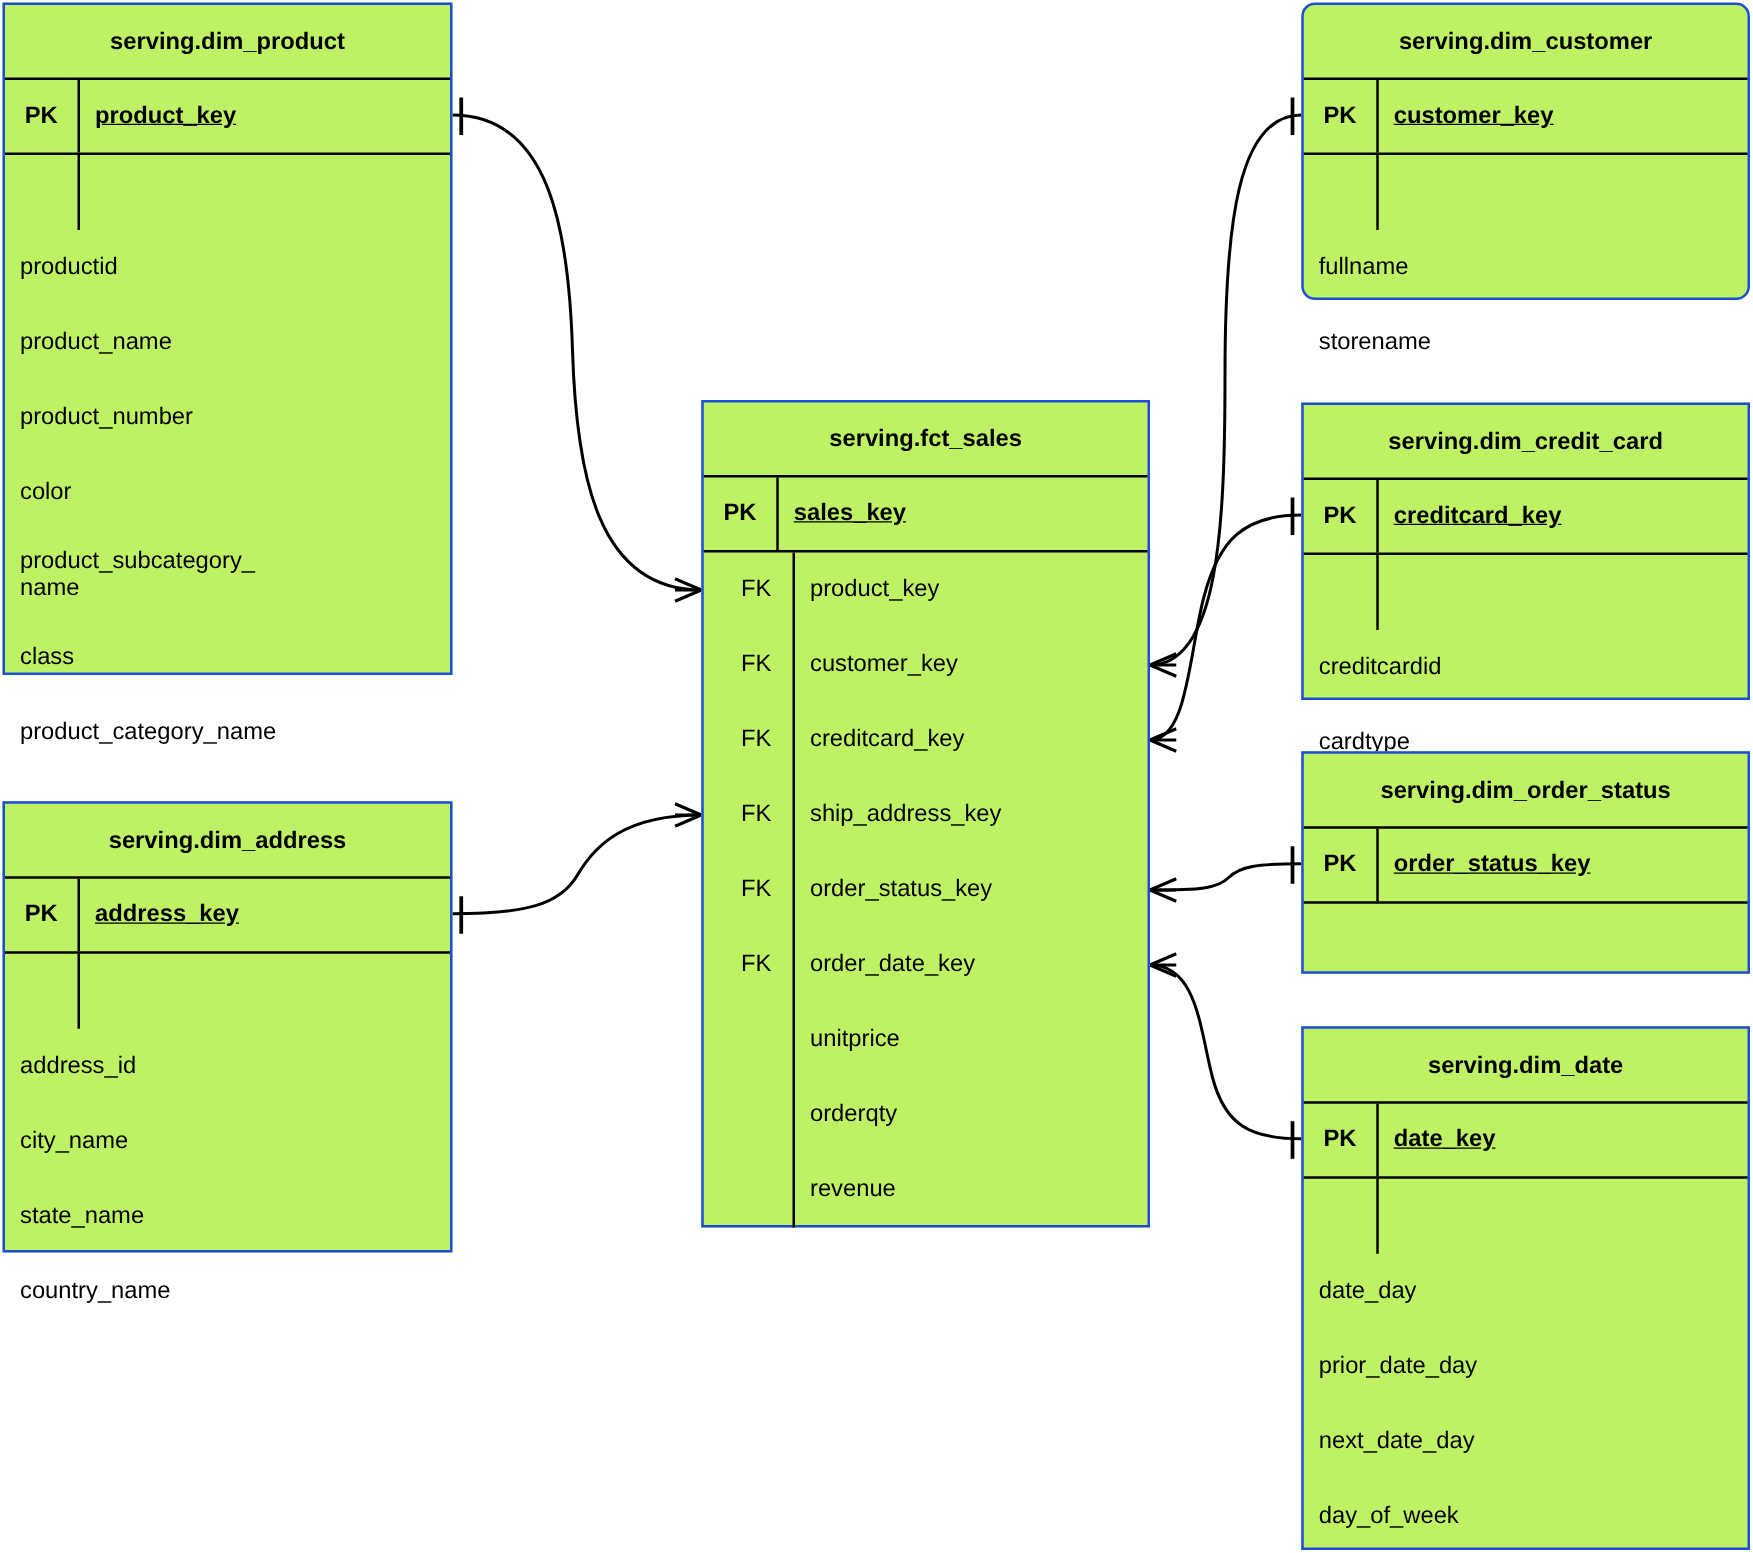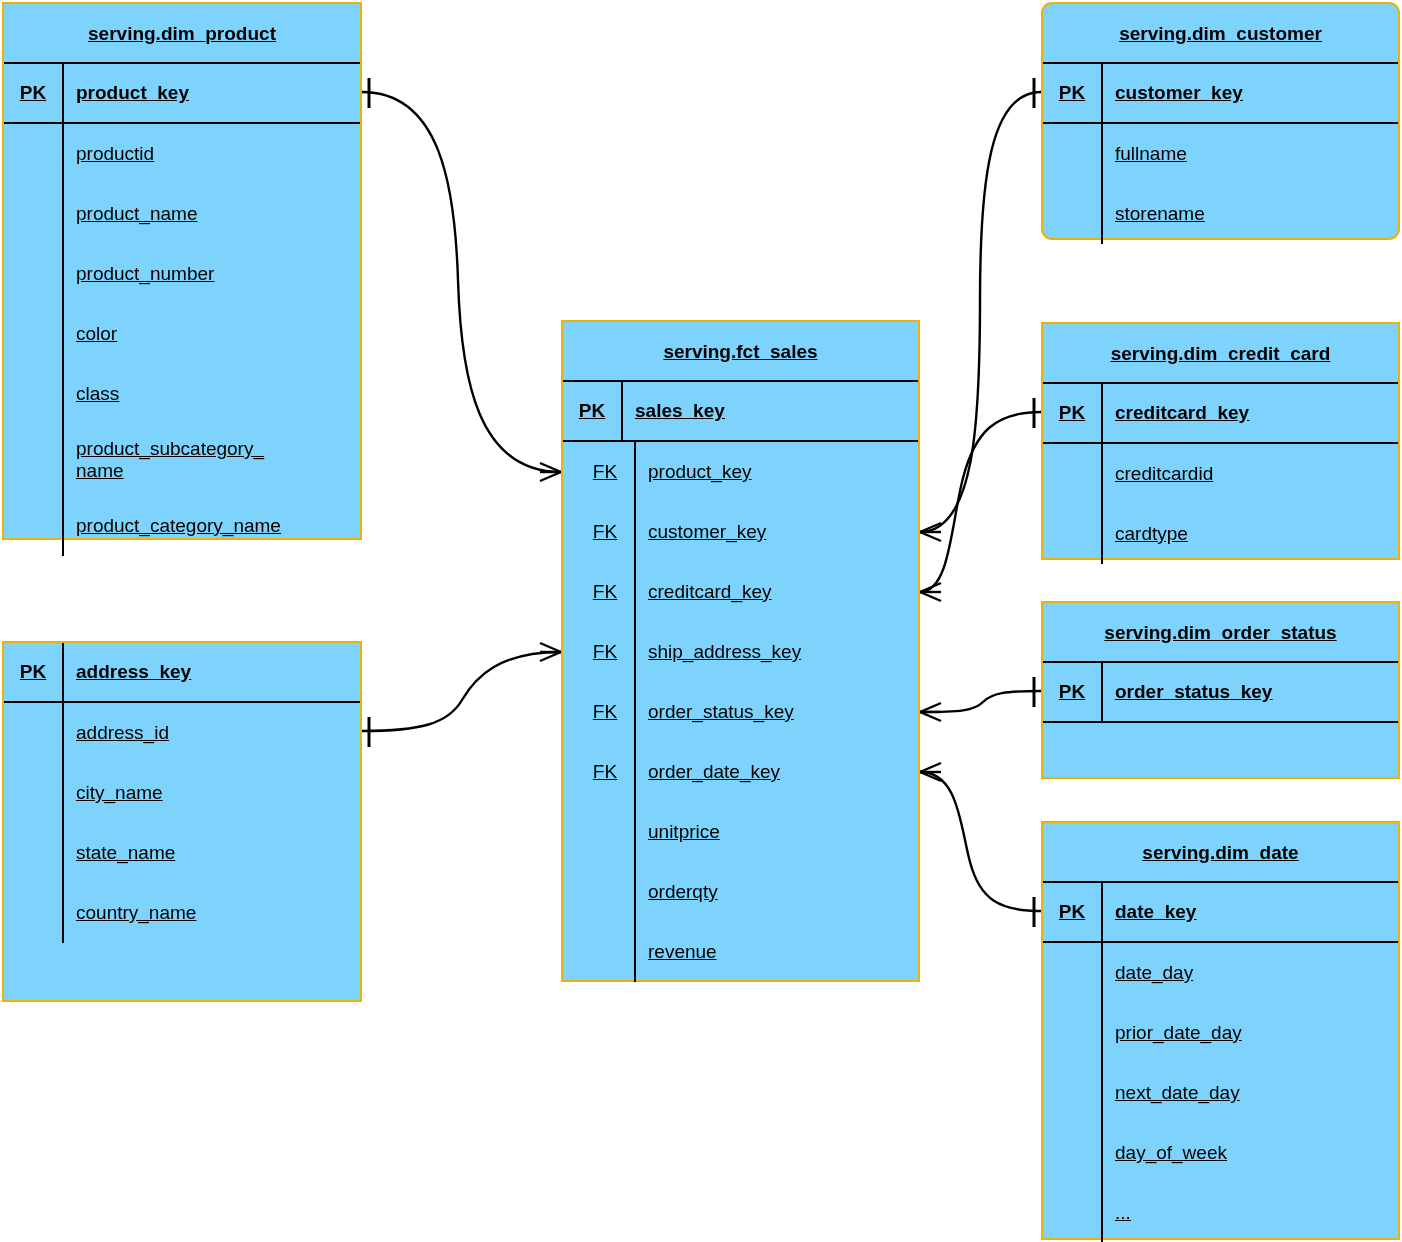--- a/index.html
+++ b/index.html
@@ -22,23 +22,22 @@
     position: absolute;
     left: 0;
     top: 0;
     width: 1402px;
     height: 1242px;
     pointer-events: none;
   }
   .entity {
     position: absolute;
     box-sizing: border-box;
-    border: 2px solid #eab308;
-    background: #7dd3fc;
-    text-decoration: underline;
+    border: 2px solid #1d4ed8;
+    background: #bef264;
   }
   .ent-title {
     box-sizing: border-box;
     height: 60px;
     line-height: 60px;
     text-align: center;
     font-weight: bold;
     font-size: 19px;
     border-bottom: 2px solid #000000;
     white-space: nowrap;
@@ -74,20 +73,21 @@
     display: flex;
     align-items: center;
     padding-left: 12px;
     font-weight: bold;
     font-size: 19px;
     text-decoration: underline;
   }
   .attrs-wrap {
     display: flex;
     box-sizing: border-box;
+    flex-direction: column;
   }
   .attrs-list {
     box-sizing: border-box;
     flex: 1 1 auto;
     padding: 0;
   }
   .attr-row {
     box-sizing: border-box;
     height: 60px;
     display: flex;
@@ -210,29 +210,30 @@
       <div class="keycol">PK</div>
       <div class="pk-name">product_key</div>
     </div>
     <div class="attrs-wrap">
       <div class="keycol-blank"></div>
       <div class="attrs-list">
         <div class="attr-row">productid</div>
         <div class="attr-row">product_name</div>
         <div class="attr-row">product_number</div>
         <div class="attr-row">color</div>
-        <div class="attr-row">class</div>
         <div class="attr-row two-line">product_subcategory_
 name</div>
+        <div class="attr-row">class</div>
         <div class="attr-row">product_category_name</div>
       </div>
     </div>
   </div>
 
   <div class="entity" style="left:2px; top:641px; width:360px; height:361px;">
+    <div class="ent-title">serving.dim_address</div>
     <div class="pk-row">
       <div class="keycol">PK</div>
       <div class="pk-name">address_key</div>
     </div>
     <div class="attrs-wrap">
       <div class="keycol-blank"></div>
       <div class="attrs-list">
         <div class="attr-row">address_id</div>
         <div class="attr-row">city_name</div>
         <div class="attr-row">state_name</div>

